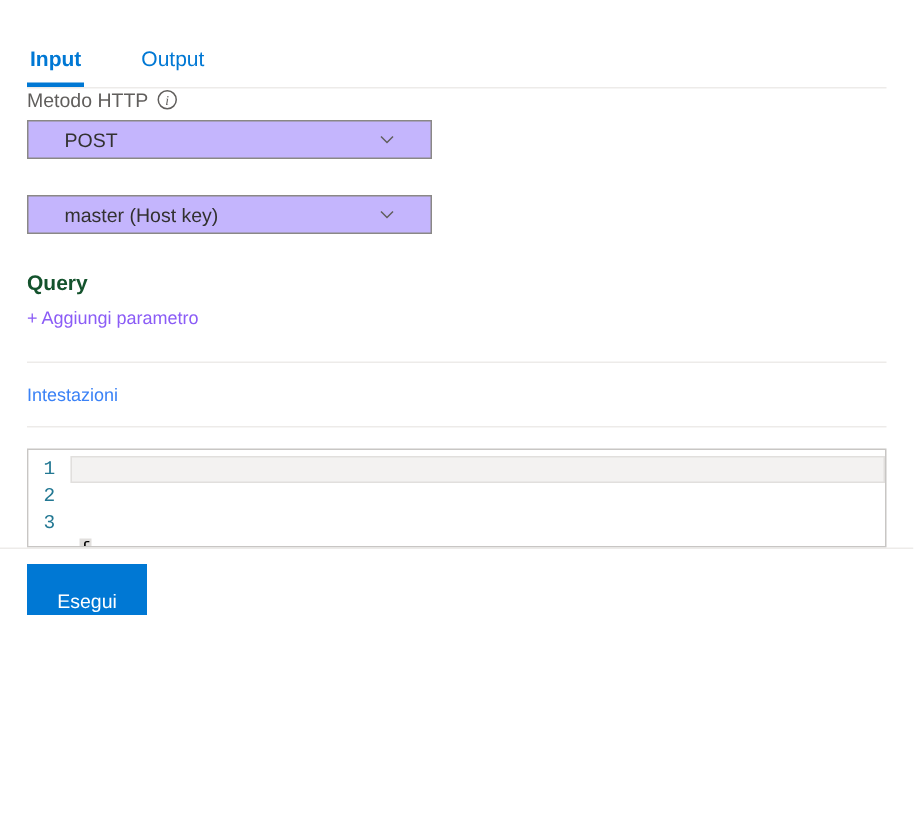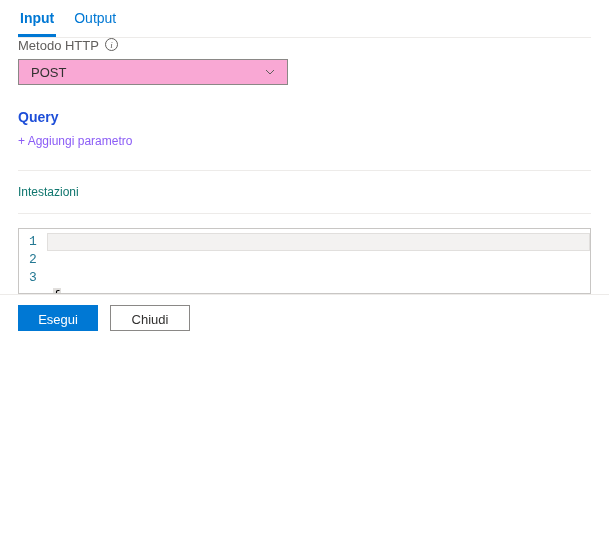--- a/index.html
+++ b/index.html
@@ -7,22 +7,22 @@
     font-family: "Segoe UI", Arial, sans-serif;
     font-size: 13px;
     color: #323130;
     background: #fff;
     width: 609px;
   }
   .panel { padding: 0 18px 0 18px; }
   .tabs {
     display: flex;
     border-bottom: 1px solid #edebe9;
-    gap: 16px;
-    padding-top: 4px;
+    gap: 36px;
+    padding-top: 25px;
   }
   .tab {
     color: #0078d4;
     padding: 6px 2px 8px 2px;
     cursor: pointer;
     font-size: 14px;
   }
   .tab.active {
     border-bottom: 3px solid #0078d4;
     font-weight: 600;
@@ -30,21 +30,21 @@
   .desc {
     color: #605e5c;
     font-size: 13px;
     margin: 16px 0 20px 0;
   }
   .field-label {
     color: #605e5c;
     font-size: 13px;
     margin-bottom: 6px;
     display: flex;
-    align-items: flex-start;
+    align-items: center;
     gap: 6px;
   }
   .info-icon {
     width: 13px; height: 13px;
     border: 1px solid #605e5c;
     border-radius: 50%;
     display: inline-flex;
     align-items: center;
     justify-content: center;
     font-size: 9px;
@@ -52,39 +52,39 @@
     font-style: italic;
     font-family: Georgia, serif;
   }
   .select {
     width: 270px;
     border: 1px solid #8a8886;
     height: 26px;
     display: flex;
     align-items: center;
     justify-content: space-between;
-    padding: 0 12px;
-    cursor: pointer;
-    background: #f9a8d4;
+    padding: 0 24px;
+    cursor: pointer;
+    background: #c4b5fd;
     margin-bottom: 24px;
     font-size: 13px;
   }
   .chevron {
     width: 10px; height: 10px;
     display: inline-block;
   }
   .chevron svg { display: block; }
   .section-title {
     font-weight: 600;
     font-size: 14px;
-    color: #1d4ed8;
+    color: #14532d;
     margin-bottom: 8px;
   }
   .section-sub {
-    color: #0f766e;
+    color: #3b82f6;
     font-size: 12px;
     margin-bottom: 8px;
   }
   .add-link {
     color: #8b5cf6;
     font-size: 12px;
     cursor: pointer;
     margin-bottom: 8px;
     display: inline-block;
   }
@@ -131,21 +131,21 @@
   .tok-brace { color: #000; background: #e1dfdd; }
   .footer {
     border-top: 1px solid #edebe9;
     padding: 10px 18px;
     display: flex;
     gap: 12px;
   }
   .btn {
     height: 26px;
     min-width: 80px;
-    padding: 6px 16px;
+    padding: 16px 16px;
     font-size: 13px;
     cursor: pointer;
     border: 1px solid #8a8886;
     background: #fff;
     color: #323130;
   }
   .btn.primary {
     background: #0078d4;
     border-color: #0078d4;
     color: #fff;
@@ -167,20 +167,28 @@
   </div>
   <div class="select">
     <span>POST</span>
     <span class="chevron">
       <svg viewBox="0 0 10 10" width="10" height="10">
           <path d="M1 3 L5 7 L9 3" fill="none" stroke="#605e5c" stroke-width="1"></path>
         </svg>
     </span>
   </div>
 
+  <div class="select">
+    <span>master (Host key)</span>
+    <span class="chevron">
+      <svg viewBox="0 0 10 10" width="10" height="10">
+          <path d="M1 3 L5 7 L9 3" fill="none" stroke="#605e5c" stroke-width="1"></path>
+        </svg>
+    </span>
+  </div>
 
   <div class="section-title">Query</div>
   <span class="add-link">+  Aggiungi parametro</span>
 
   <hr class="divider">
 
   <div class="section-sub">Intestazioni</div>
 
   <hr class="divider">
 
@@ -195,14 +203,13 @@
       <div class="hl-line"></div>
       <div class="line"><span class="tok-brace">{</span></div>
       
       
     </div>
   </div>
 </div>
 
 <div class="footer">
   <button class="btn primary">Esegui</button>
-  <button class="btn">Chiudi</button>
 </div>
 
 </body></html>

